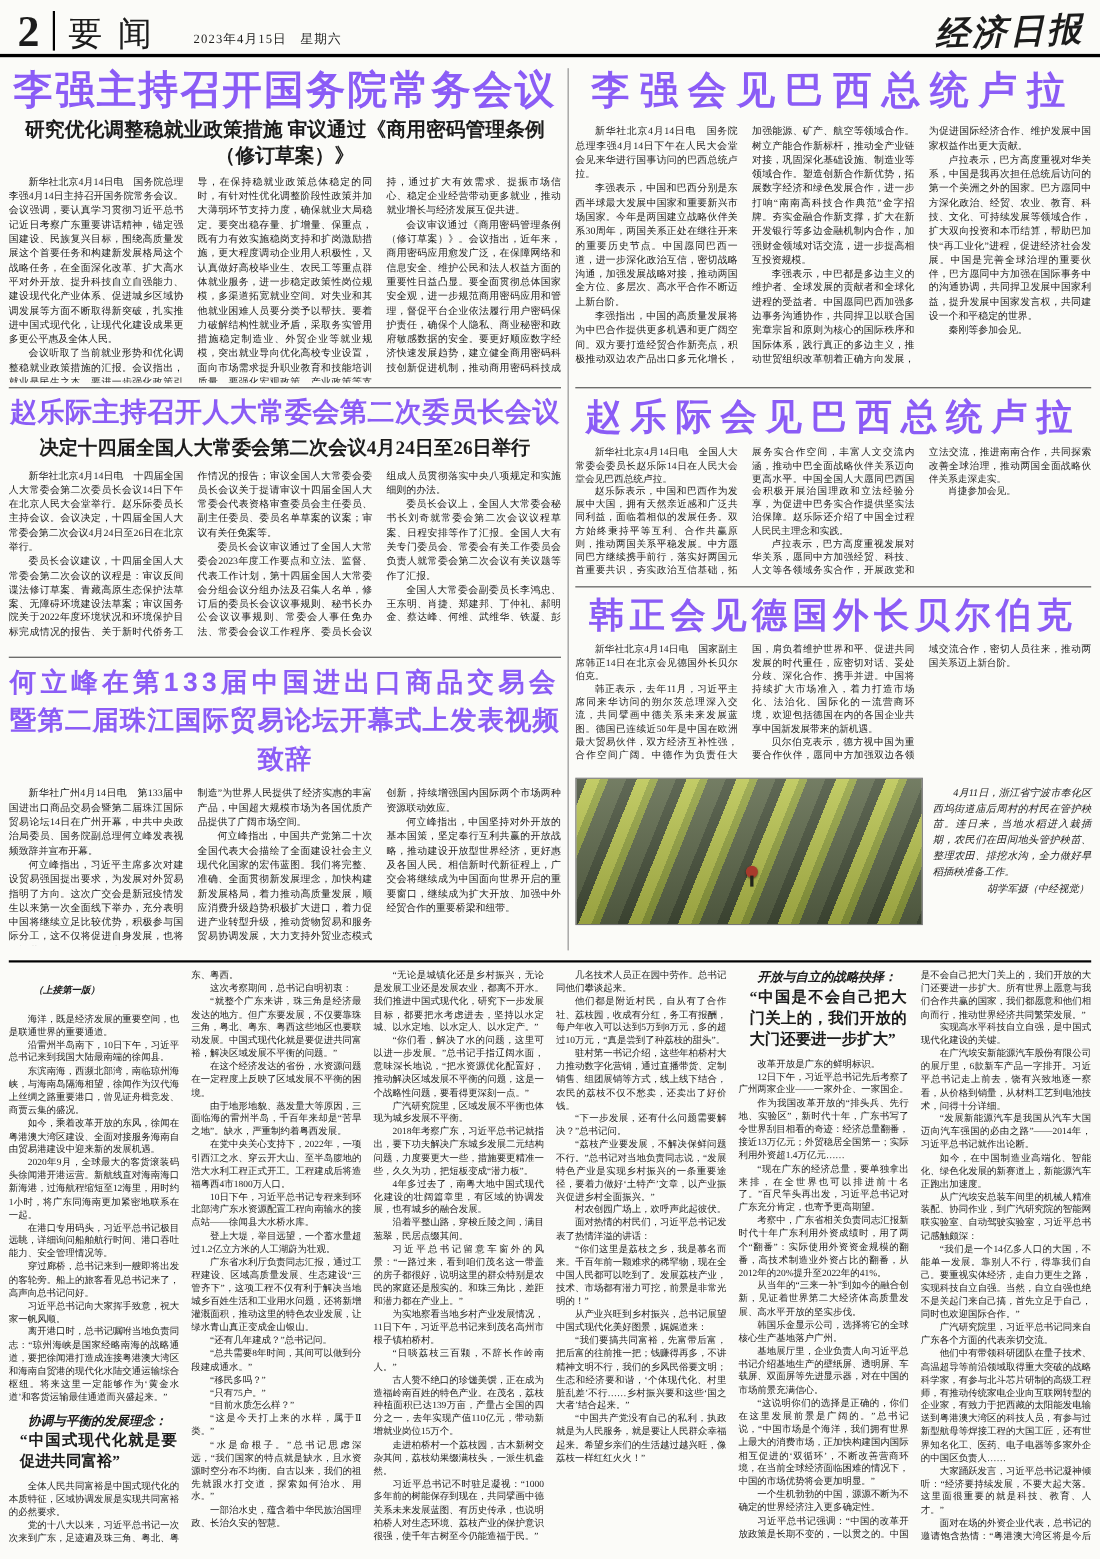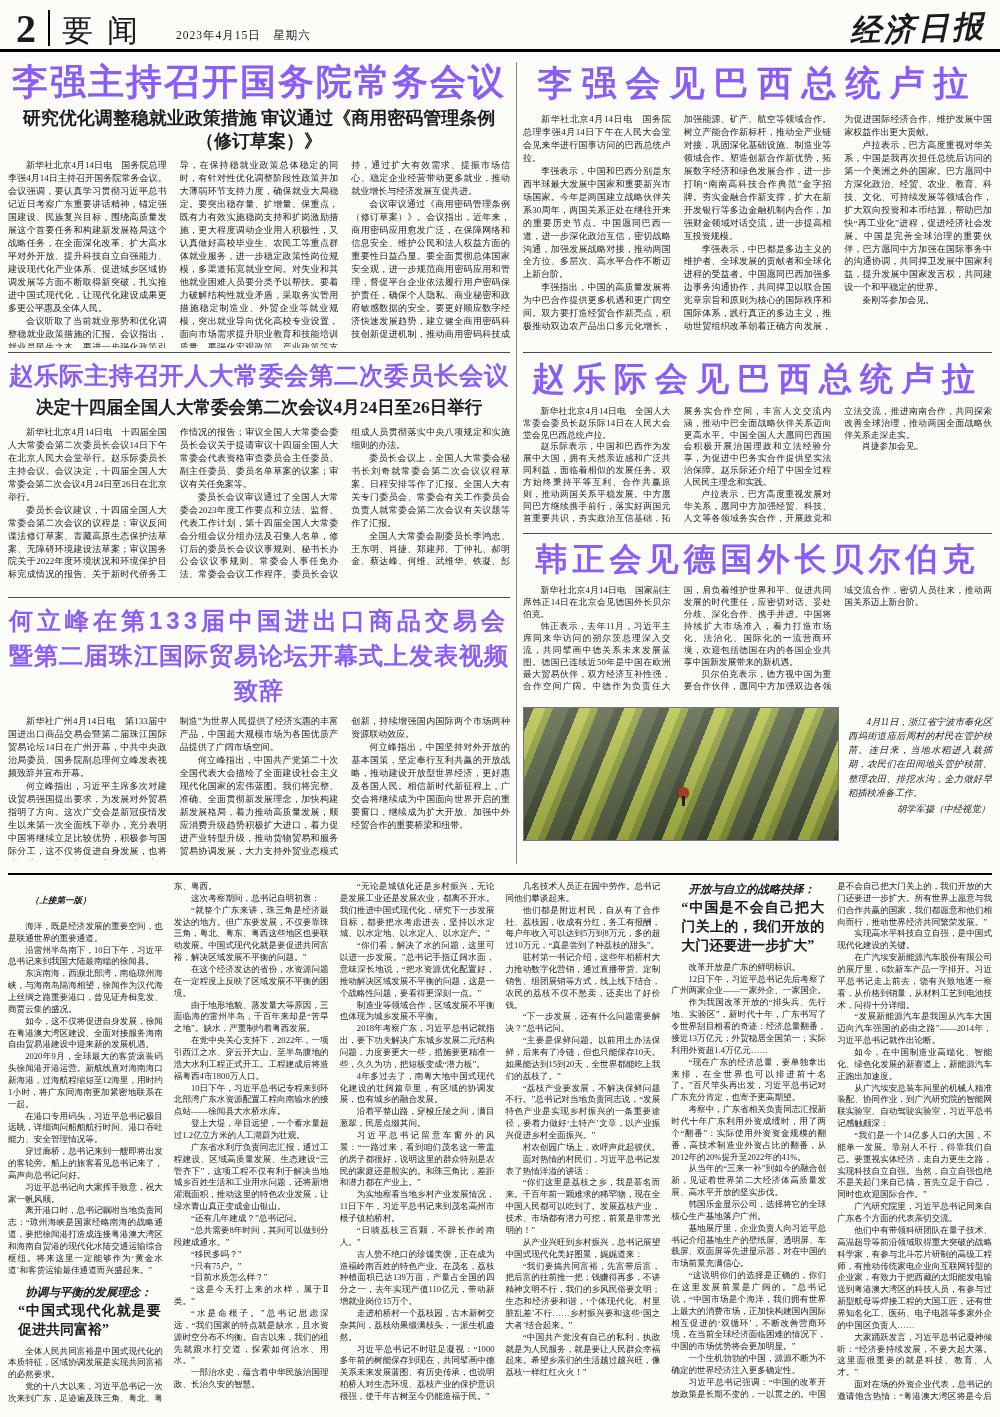--- a/index.html
+++ b/index.html
@@ -183,21 +183,21 @@
 </div>
 
 <hr class="rule-heavy">
 
 <section class="continuation">
   <p class="cont-lead">（上接第一版）</p>
   <div>
       <p class="para">海洋，既是经济发展的重要空间，也是联通世界的重要通道。</p>
       <p class="para">沿雷州半岛南下，10日下午，习近平总书记来到我国大陆最南端的徐闻县。</p>
       <p class="para">东滨南海，西濒北部湾，南临琼州海峡，与海南岛隔海相望，徐闻作为汉代海上丝绸之路重要港口，曾见证舟楫竞发、商贾云集的盛况。</p>
-      <p class="para">如今，这不仅将促进自身发展，徐闻在粤港澳大湾区建设、全面对接服务海南自由贸易港建设中迎来新的发展机遇。</p>
+      <p class="para">如今，乘着改革开放的东风，徐闻在粤港澳大湾区建设、全面对接服务海南自由贸易港建设中迎来新的发展机遇。</p>
       <p class="para">2020年9月，全球最大的客货滚装码头徐闻港开港运营。新航线直对海南海口新海港，过海航程缩短至12海里，用时约1小时，将广东同海南更加紧密地联系在一起。</p>
       <p class="para">在港口专用码头，习近平总书记极目远眺，详细询问船舶航行时间、港口吞吐能力、安全管理情况等。</p>
       <p class="para">穿过廊桥，总书记来到一艘即将出发的客轮旁。船上的旅客看见总书记来了，高声向总书记问好。</p>
       <p class="para">习近平总书记向大家挥手致意，祝大家一帆风顺。</p>
       <p class="para">离开港口时，总书记嘱咐当地负责同志：“琼州海峡是国家经略南海的战略通道，要把徐闻港打造成连接粤港澳大湾区和海南自贸港的现代化水陆交通运输综合枢纽。将来这里一定能够作为‘黄金水道’和客货运输最佳通道而兴盛起来。”</p>
     </div>
   <div class="cont-sh">
     <div class="sh-lbl">协调与平衡的发展理念：</div>
     <div class="sh-qt">“中国式现代化就是要促进共同富裕”</div>
   </div>
@@ -215,35 +215,34 @@
       <p class="para">“还有几年建成？”总书记问。</p>
       <p class="para">“总共需要8年时间，其间可以做到分段建成通水。”</p>
       <p class="para">“移民多吗？”</p>
       <p class="para">“只有75户。”</p>
       <p class="para">“目前水质怎么样？”</p>
       <p class="para">“这是今天打上来的水样，属于Ⅱ类。”</p>
       <p class="para">“水是命根子。”总书记思虑深远，“我们国家的特点就是缺水，且水资源时空分布不均衡。自古以来，我们的祖先就跟水打交道，探索如何治水、用水。”</p>
       <p class="para">一部治水史，蕴含着中华民族治国理政、长治久安的智慧。</p>
       <p class="para">“无论是城镇化还是乡村振兴，无论是发展工业还是发展农业，都离不开水。我们推进中国式现代化，研究下一步发展目标，都要把水考虑进去，坚持以水定城、以水定地、以水定人、以水定产。”</p>
       <p class="para">“你们看，解决了水的问题，这里可以进一步发展。”总书记手指辽阔水面，意味深长地说，“把水资源优化配置好，推动解决区域发展不平衡的问题，这是一个战略性问题，要看得更深刻一点。”</p>
-      <p class="para">制造业等领域合作，区域发展不平衡也体现为城乡发展不平衡。</p>
+      <p class="para">广汽研究院里，区域发展不平衡也体现为城乡发展不平衡。</p>
       <p class="para">2018年考察广东，习近平总书记就指出，要下功夫解决广东城乡发展二元结构问题，力度要更大一些，措施要更精准一些，久久为功，把短板变成“潜力板”。</p>
       <p class="para">4年多过去了，南粤大地中国式现代化建设的壮阔篇章里，有区域的协调发展，也有城乡的融合发展。</p>
       <p class="para">沿着平整山路，穿梭丘陵之间，满目葱翠，民居点缀其间。</p>
       <p class="para">习近平总书记留意车窗外的风景：“一路过来，看到咱们茂名这一带盖的房子都很好，说明这里的群众特别是农民的家庭还是殷实的。和珠三角比，差距和潜力都在产业上。”</p>
       <p class="para">为实地察看当地乡村产业发展情况，11日下午，习近平总书记来到茂名高州市根子镇柏桥村。</p>
       <p class="para">“日啖荔枝三百颗，不辞长作岭南人。”</p>
       <p class="para">古人赞不绝口的珍馐美馔，正在成为造福岭南百姓的特色产业。在茂名，荔枝种植面积已达139万亩，产量占全国的四分之一，去年实现产值110亿元，带动新增就业岗位15万个。</p>
       <p class="para">走进柏桥村一个荔枝园，古木新树交杂其间，荔枝幼果缀满枝头，一派生机盎然。</p>
       <p class="para">习近平总书记不时驻足凝视：“1000多年前的树能保存到现在，共同擘画中德关系未来发展蓝图、有历史传承，也说明柏桥人对生态环境、荔枝产业的保护意识很强，使千年古树至今仍能造福于民。”</p>
       <p class="para">几名技术人员正在园中劳作。总书记同他们攀谈起来。</p>
       <p class="para">他们都是附近村民，自从有了合作社、荔枝园，收成有分红，务工有报酬，每户年收入可以达到5万到8万元，多的超过10万元，“真是尝到了种荔枝的甜头”。</p>
       <p class="para">驻村第一书记介绍，这些年柏桥村大力推动数字化营销，通过直播带货、定制销售、组团展销等方式，线上线下结合，农民的荔枝不仅不愁卖，还卖出了好价钱。</p>
       <p class="para">“下一步发展，还有什么问题需要解决？”总书记问。</p>
-      <p class="para">“主要是保鲜问题。以前用土办法保鲜，后来有了冷链，但也只能保存10天。如果能达到15到20天，全世界都能吃上我们的荔枝了。”</p>
       <p class="para">“荔枝产业要发展，不解决保鲜问题不行。”总书记对当地负责同志说，“发展特色产业是实现乡村振兴的一条重要途径，要着力做好‘土特产’文章，以产业振兴促进乡村全面振兴。”</p>
       <p class="para">村农创园广场上，欢呼声此起彼伏。</p>
       <p class="para">面对热情的村民们，习近平总书记发表了热情洋溢的讲话：</p>
       <p class="para">“你们这里是荔枝之乡，我是慕名而来。千百年前一颗难求的稀罕物，现在全中国人民都可以吃到了。发展荔枝产业，技术、市场都有潜力可挖，前景是非常光明的！”</p>
       <p class="para">从产业兴旺到乡村振兴，总书记展望中国式现代化美好图景，娓娓道来：</p>
       <p class="para">“我们要搞共同富裕，先富带后富，把后富的往前推一把；钱赚得再多，不讲精神文明不行，我们的乡风民俗要文明；生态和经济要和谐，‘个体现代化、村里脏乱差’不行……乡村振兴要和这些‘国之大者’结合起来。”</p>
       <p class="para">“中国共产党没有自己的私利，执政就是为人民服务，就是要让人民群众幸福起来。希望乡亲们的生活越过越兴旺，像荔枝一样红红火火！”</p>
     </div>
   <div class="cont-sh">
     <div class="sh-lbl">开放与自立的战略抉择：</div>

